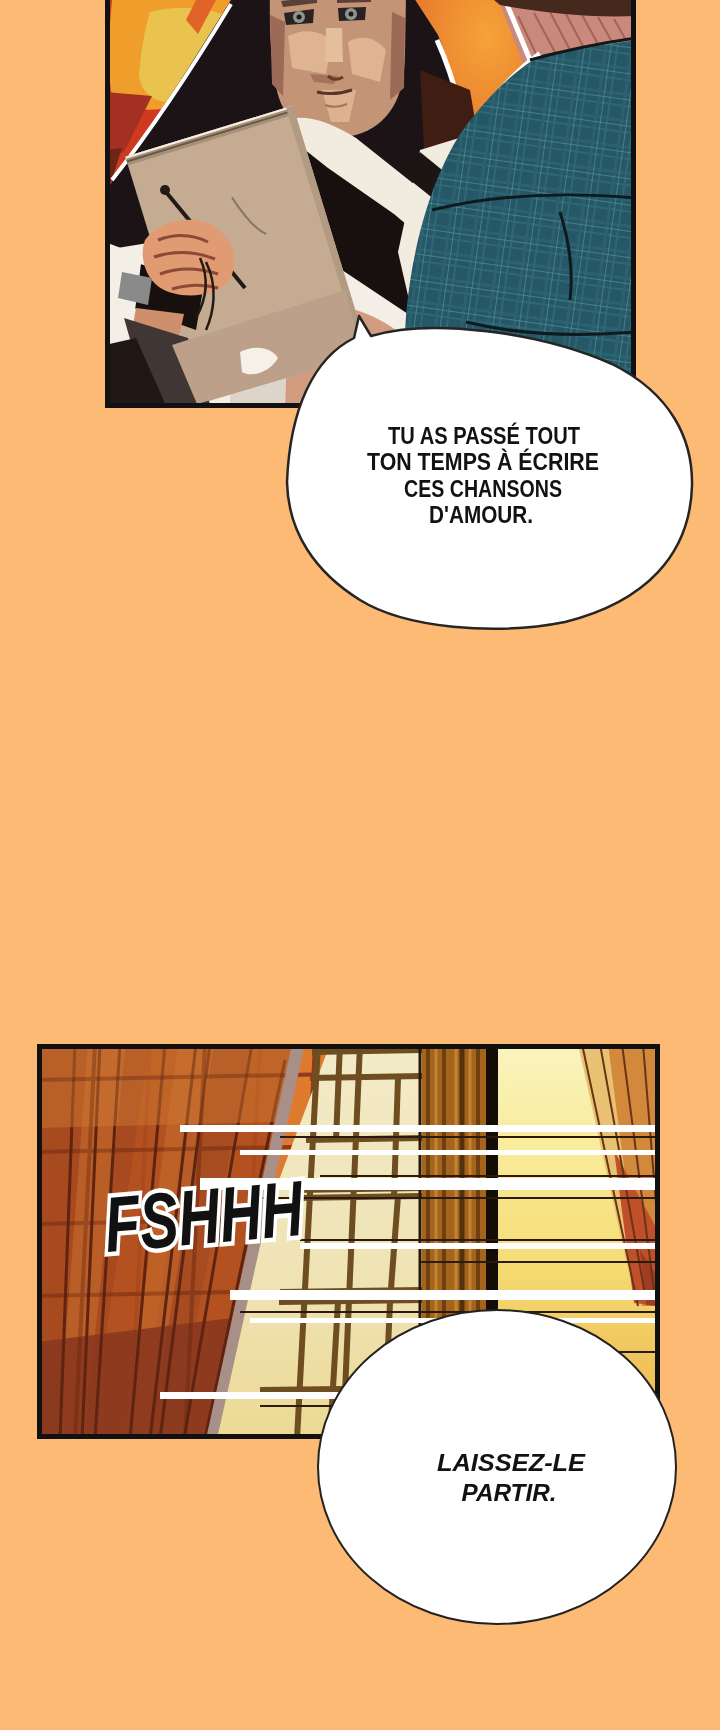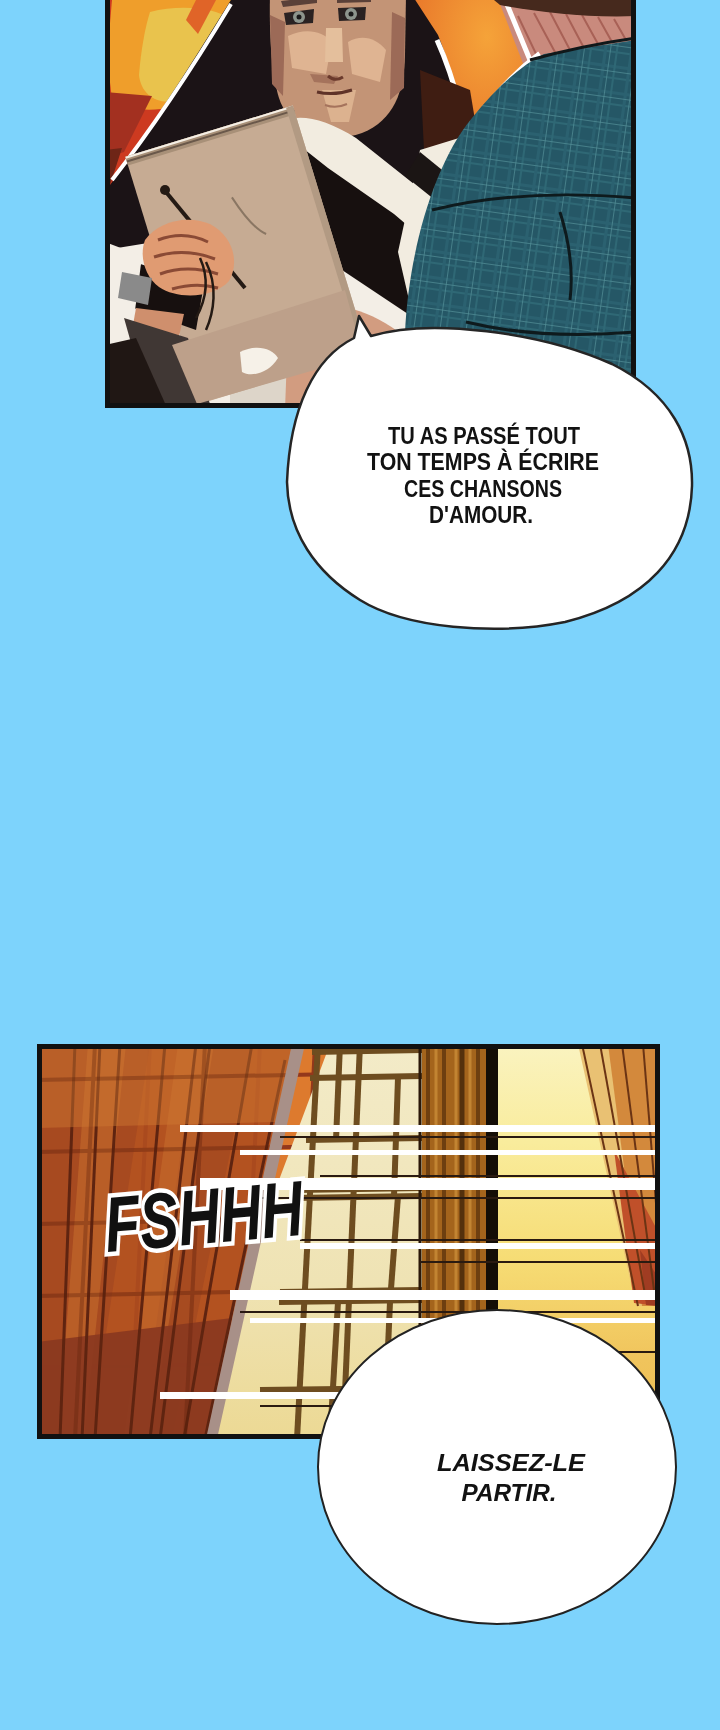--- a/index.html
+++ b/index.html
@@ -1,16 +1,16 @@
 <!DOCTYPE html>
 <html><head>
 <meta charset="utf-8">
 <style>
 html,body{margin:0;padding:0;background:#ffffff;}
-#page{position:relative;width:720px;height:1730px;background:#7dd3fc;overflow:hidden;
+#page{position:relative;width:720px;height:1730px;background:#fdba74;overflow:hidden;
  font-family:"Liberation Sans", sans-serif;}
 svg{display:block;}
 </style>
 </head>
 <body>
 <div id="page">
 <svg width="720" height="1730" viewBox="0 0 720 1730">
 <defs>
   <clipPath id="p1clip">
           <rect x="105" y="0" width="531" height="408"></rect>

